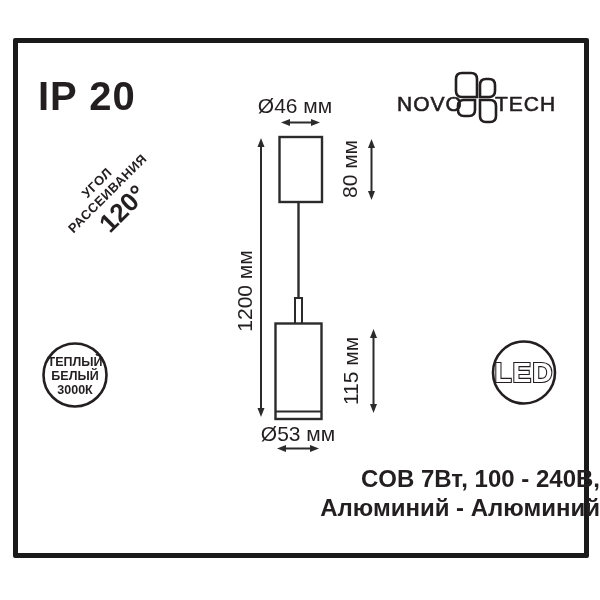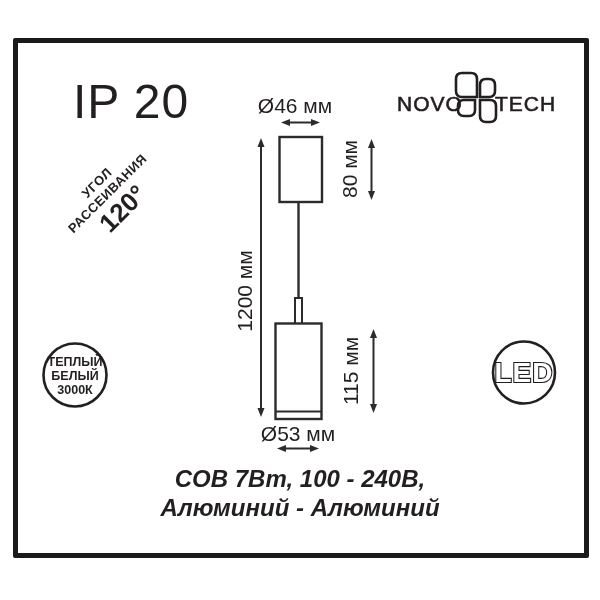--- a/index.html
+++ b/index.html
@@ -1,22 +1,22 @@
 <!DOCTYPE html>
 <html><head>
 <meta charset="utf-8">
 <style>
   html,body{margin:0;padding:0;background:#ffffff;}
   body{width:600px;height:600px;position:relative;font-family:"Liberation Sans",sans-serif;color:#231f20;overflow:hidden;}
   .frame{position:absolute;left:13px;top:38px;width:576px;height:520px;border:5px solid #1a1a1a;box-sizing:border-box;border-radius:2px;}
-  .ip{position:absolute;left:38px;top:74px;font-size:48px;font-weight:normal;letter-spacing:1px;margin-left:35px;}
+  .ip{position:absolute;left:38px;top:74px;font-size:40px;font-weight:bold;letter-spacing:1px;}
   .stamp{position:absolute;left:112px;top:198px;transform:translate(-50%,-50%) rotate(-45deg);text-align:center;font-weight:bold;white-space:nowrap;}
   .stamp .s-small{font-size:13px;line-height:15px;letter-spacing:0.5px;}
   .stamp .s-big{font-size:26px;line-height:28px;}
-  .specs{position:absolute;left:0;top:464px;width:600px;text-align:center;font-size:24px;font-weight:bold;font-style:italic;line-height:29px;}
+  .specs{position:absolute;left:0;top:464px;width:600px;text-align:right;font-size:24px;font-weight:bold;line-height:29px;}
   svg{position:absolute;left:0;top:0;}
   .dim{font-family:"Liberation Sans",sans-serif;font-size:21px;fill:#231f20;}
   .logo-txt{font-family:"Liberation Sans",sans-serif;font-size:21px;letter-spacing:1px;fill:#231f20;stroke:#231f20;stroke-width:0.6;}
   .badge-small{font-family:"Liberation Sans",sans-serif;font-size:12.5px;font-weight:bold;fill:#231f20;}
   .led-txt{font-family:"Liberation Sans",sans-serif;font-size:28px;font-weight:bold;fill:#ffffff;stroke:#231f20;stroke-width:2.2px;paint-order:stroke;letter-spacing:1px;}
 </style>
 </head>
 <body>
 
 <div class="sheet">

